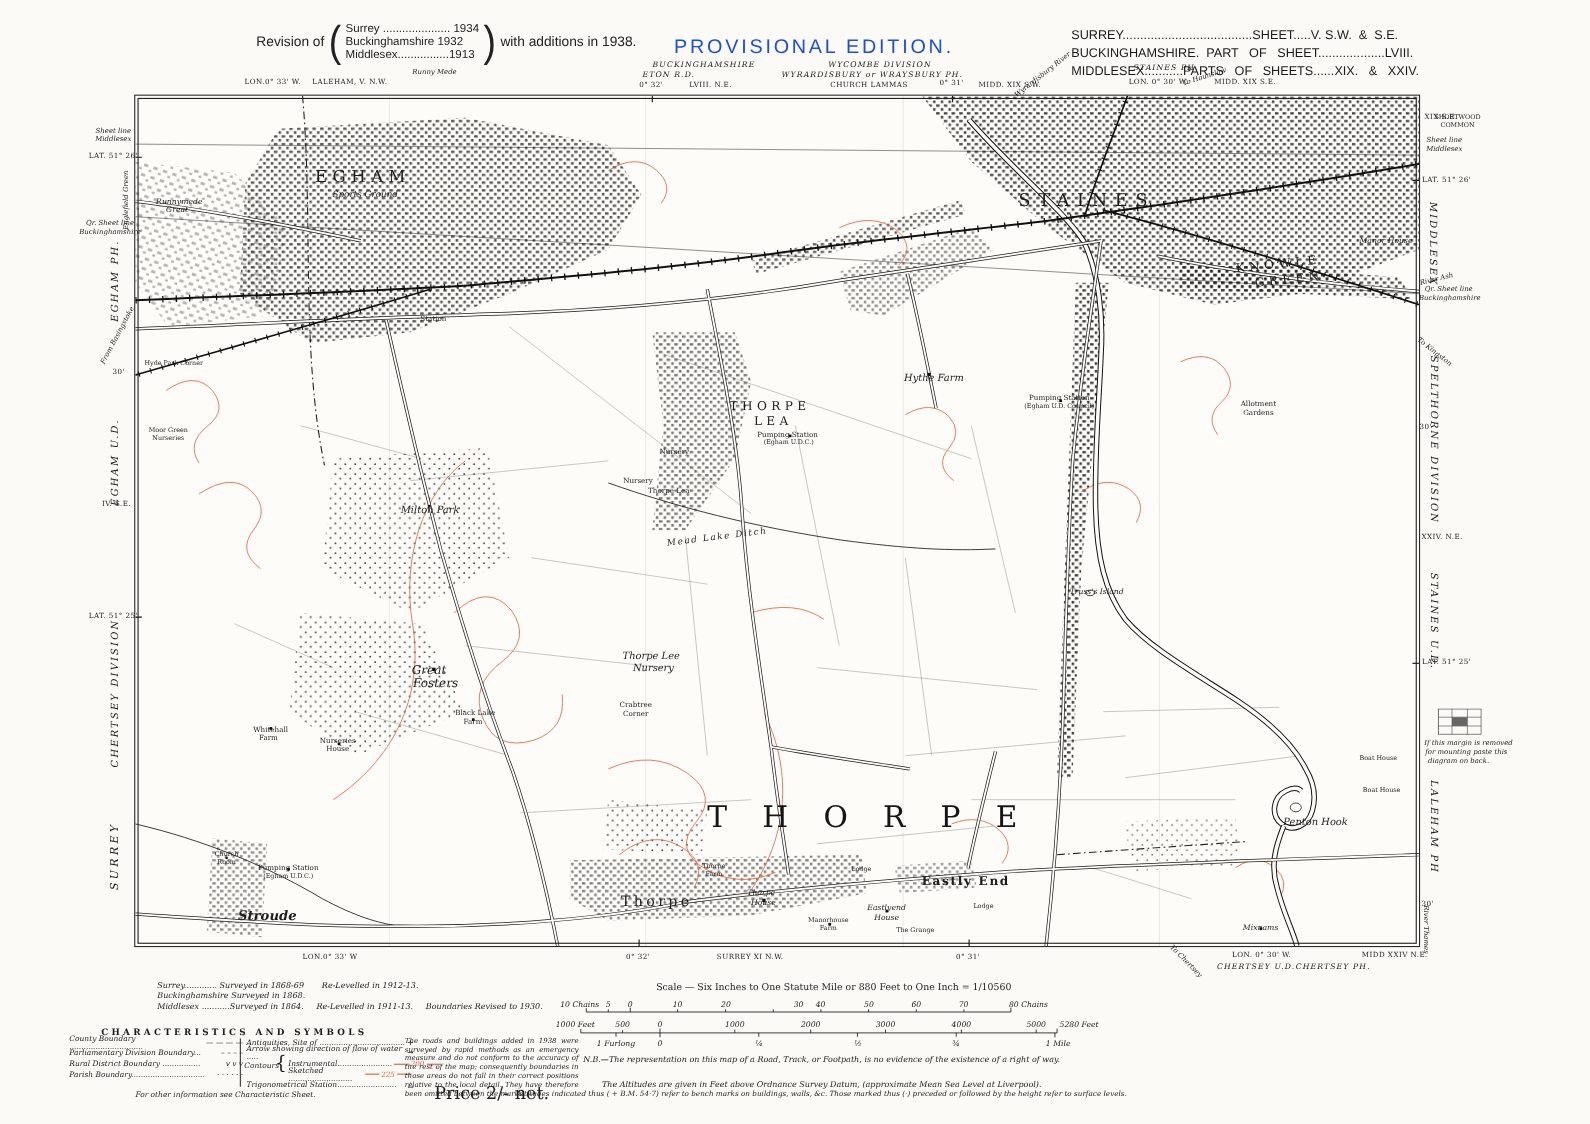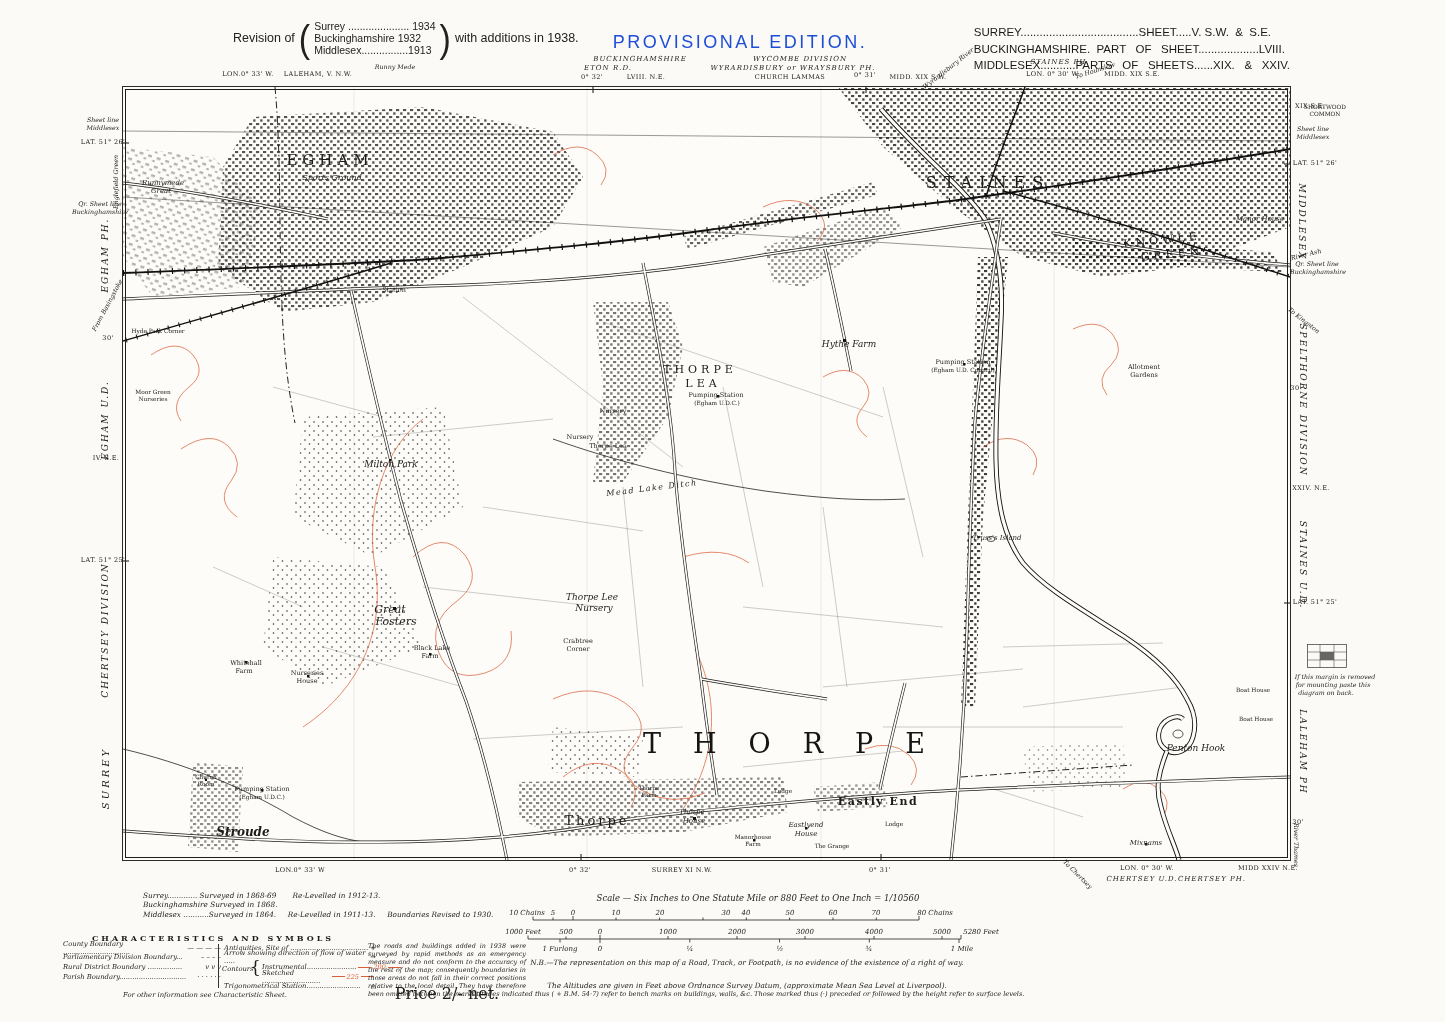--- a/index.html
+++ b/index.html
@@ -53,21 +53,21 @@
   .char-row{display:flex;justify-content:space-between;align-items:center;height:9.6px;}
   .char-row .sym{font-style:normal;white-space:nowrap;}
   .char-row.ind{padding-left:38px;}
   .char-div{position:absolute;left:218px;top:944px;height:44px;border-left:.7px solid #333;}
   .contours-word{position:absolute;left:222px;top:965px;font-size:6.8px;font-style:italic;}
   .contours-brace{position:absolute;left:250px;top:957px;font-size:17px;font-weight:300;}
   .char-note{position:absolute;left:205px;top:991px;transform:translateX(-50%);font-size:6.8px;font-style:italic;}
   .char-para{position:absolute;left:368px;top:942px;width:158px;font-size:6.4px;font-style:italic;
              text-align:justify;line-height:1.25;}
   .price{position:absolute;left:447px;top:984px;transform:translateX(-50%);font-size:16px;}
-  .scale-title{position:absolute;left:758px;top:893px;transform:translateX(-50%);font-size:8.5px;font-style:italic;}
+  .scale-title{position:absolute;left:758px;top:893px;transform:translateX(-50%);font-size:8.5px;}
   .foot-center{position:absolute;left:747px;transform:translateX(-50%);white-space:nowrap;}
   .nb{top:958px;font-size:7.3px;font-style:italic;}
   .printed{top:967px;font-size:11px;font-style:italic;font-weight:bold;}
   .alt1{top:981px;font-size:7.3px;font-style:italic;}
   .alt2{top:990px;font-size:6.6px;font-style:italic;}
   .rl{display:inline-block;width:13px;border-top:1.1px solid #d95f38;vertical-align:middle;margin:0 2px;}
   .rednum{color:#d95f38;font-style:italic;font-size:6.5px;}
   .scale-svg{position:absolute;left:510px;top:905px;}
   .diagram{position:absolute;left:1307px;top:644px;}
   

